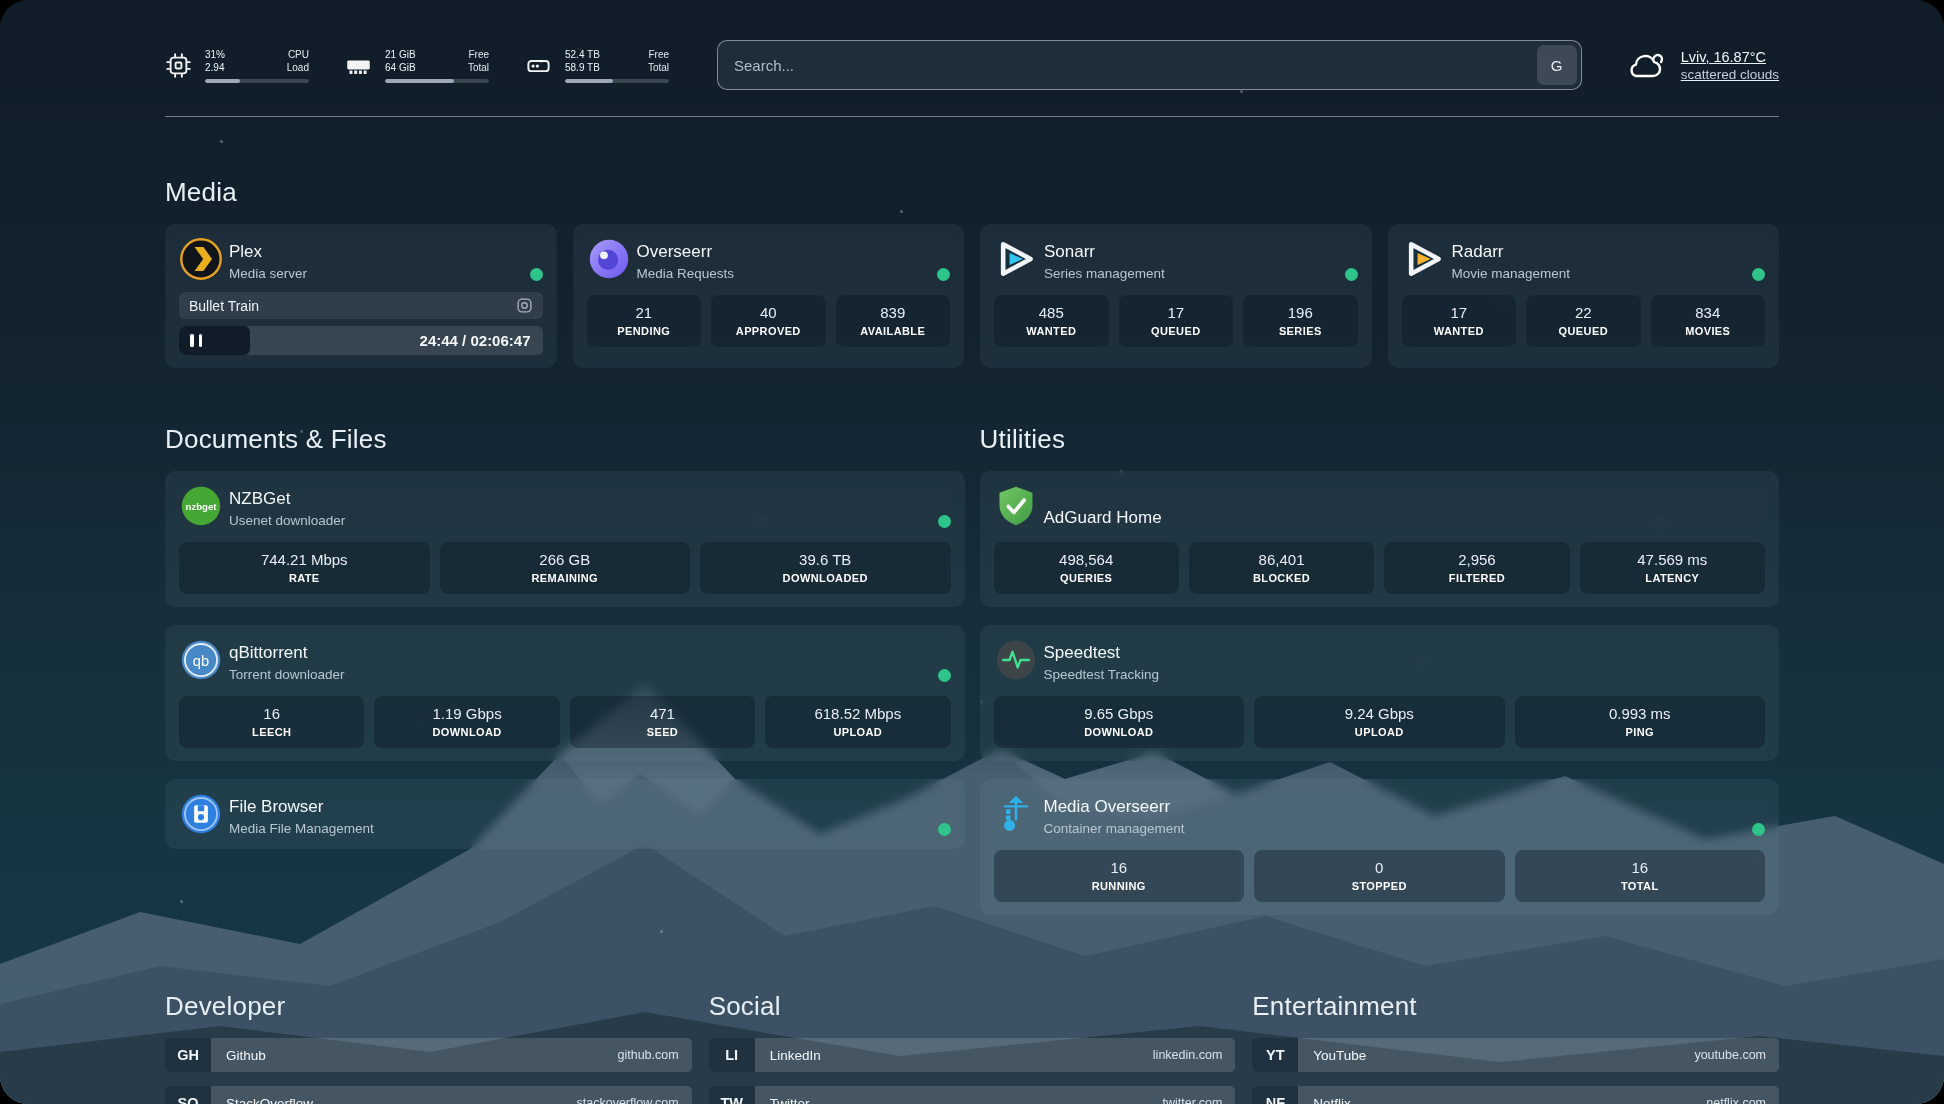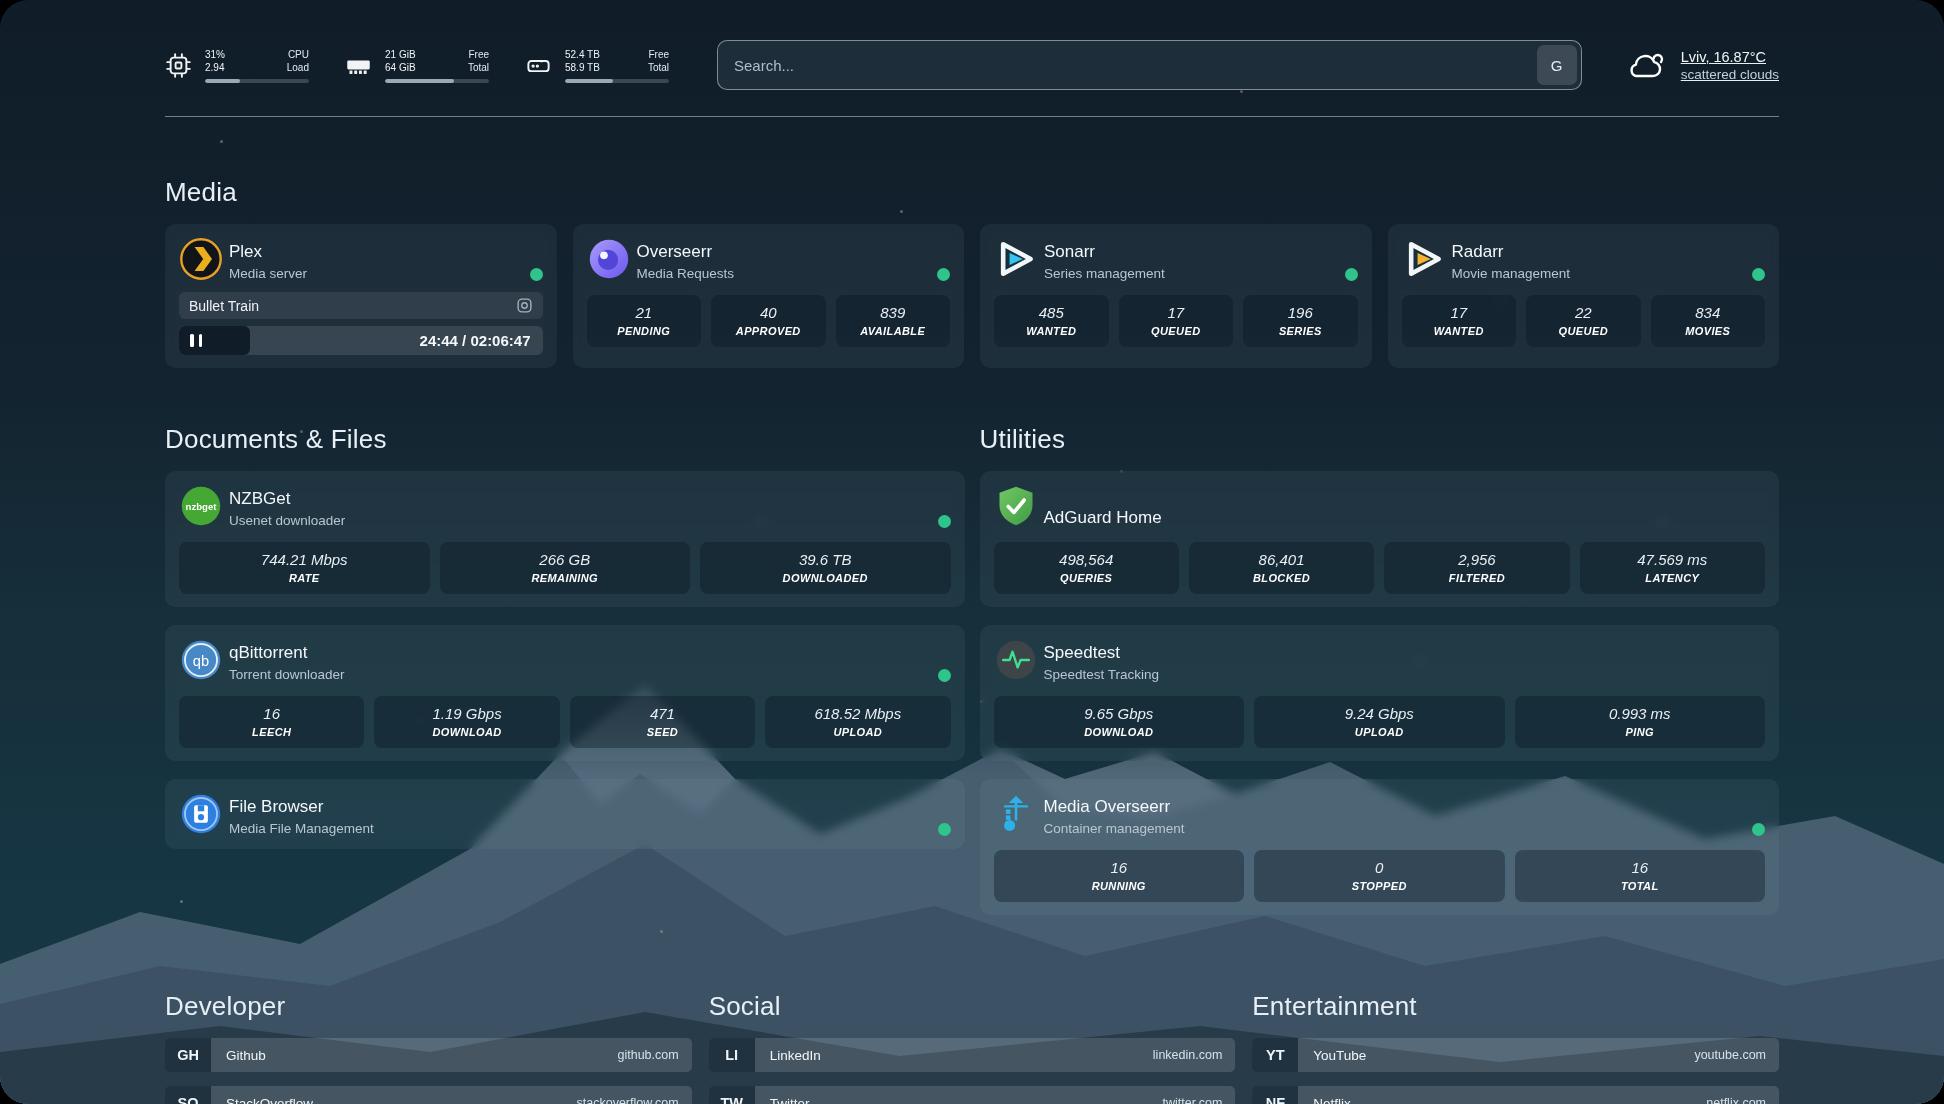--- a/index.html
+++ b/index.html
@@ -62,21 +62,21 @@
     background:rgba(170,205,220,.075); border-radius:10px; padding:13px 14px;
     backdrop-filter:blur(5px); cursor:pointer;
   }
   .card-head { display:flex; align-items:flex-end; gap:6px; }
   .app-icon { width:44px; height:44px; flex:none; }
   .card-titles { flex:1; padding-top:1px; }
   .card-name { font-size:17px; color:#f4f8fa; font-weight:500; }
   .card-sub { font-size:13.5px; color:#b9c7d2; margin-top:4px; }
   .status-dot { width:13px; height:13px; border-radius:50%; background:#2ec48b; margin-top:9px; flex:none; }
 
-  .stats { display:flex; gap:10px; margin-top:14px;font-style:italic; }
+  .stats { display:flex; gap:10px; margin-top:14px; }
   .stat { flex:1; background:rgba(8,22,34,.38); border-radius:8px; padding:9px 6px 10px; text-align:center; }
   .stat-value { font-size:15px; color:#e9eff4; }
   .stat-label { font-size:11px; font-weight:700; color:#fff; margin-top:4px; letter-spacing:.4px; }
 
   
   .media-row { margin-top:11px; background:rgba(255,255,255,.08); border-radius:6px; height:27px;
     display:flex; align-items:center; justify-content:space-between; padding:0 10px; font-size:14px; color:#eef3f7; }
   .np-icon { width:17px; height:17px; opacity:.75; }
   .progress-row { margin-top:7px; position:relative; background:rgba(255,255,255,.11); border-radius:6px; height:29px;
     display:flex; align-items:center; overflow:hidden; }

